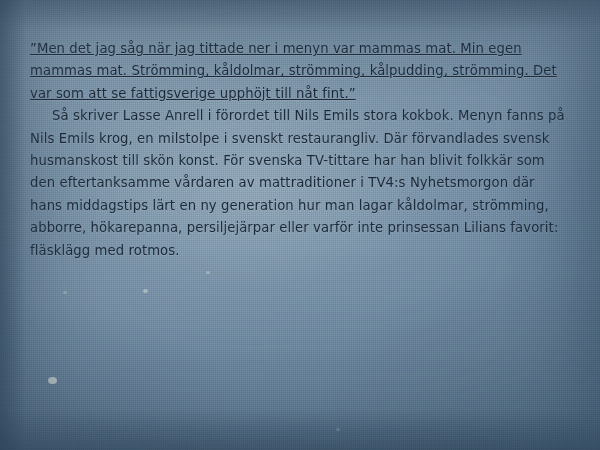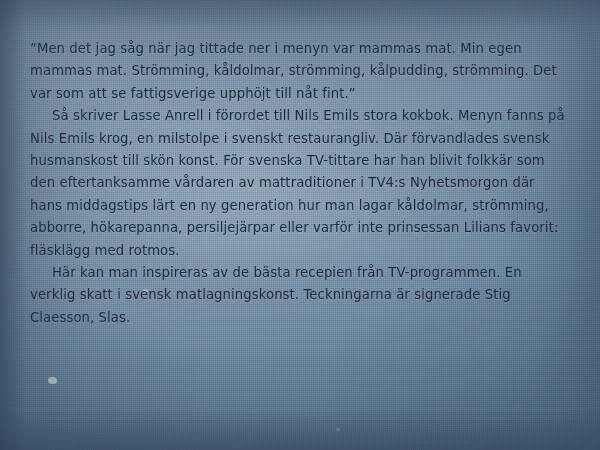--- a/index.html
+++ b/index.html
@@ -84,20 +84,21 @@
     letter-spacing: 0.1px;
     text-shadow: 0 1px 0 rgba(255,255,255,0.10);
   }
 
   #blurb-text p {
     margin: 0;
     text-indent: 22px;
   }
   #blurb-text p.no-indent {
     text-indent: 0;
+    text-decoration: underline;
   }
 </style>
 </head>
 <body>
 
 <div id="book-back-cover">
 
   <div class="edge-shadow-top"></div>
   <div class="edge-shadow-left"></div>
   <div class="edge-shadow-bottom"></div>
@@ -105,16 +106,15 @@
   <div class="speck s1"></div>
   <div class="speck s2"></div>
   <div class="speck s3"></div>
   <div class="speck s4"></div>
   <div class="speck s5"></div>
   <div class="speck s6"></div>
 
   <div id="blurb-text">
     <p class="no-indent">”Men det jag såg när jag tittade ner i menyn var mammas mat. Min egen mammas mat. Strömming, kåldolmar, strömming, kålpudding, strömming. Det var som att se fattigsverige upphöjt till nåt fint.”</p>
     <p>Så skriver Lasse Anrell i förordet till Nils Emils stora kokbok. Menyn fanns på Nils Emils krog, en milstolpe i svenskt restaurangliv. Där förvandlades svensk husmanskost till skön konst. För svenska TV-tittare har han blivit folkkär som den eftertanksamme vårdaren av mattraditioner i TV4:s Nyhetsmorgon där hans middagstips lärt en ny generation hur man lagar kåldolmar, strömming, abborre, hökarepanna, persiljejärpar eller varför inte prinsessan Lilians favorit: fläsklägg med rotmos.</p>
-    <p>Här kan man inspireras av de bästa recepien från TV-programmen. En verklig skatt i svensk matlagningskonst. Teckningarna är signerade Stig Claesson, Slas.</p>
   </div>
 
 </div>
 
 </body></html>

